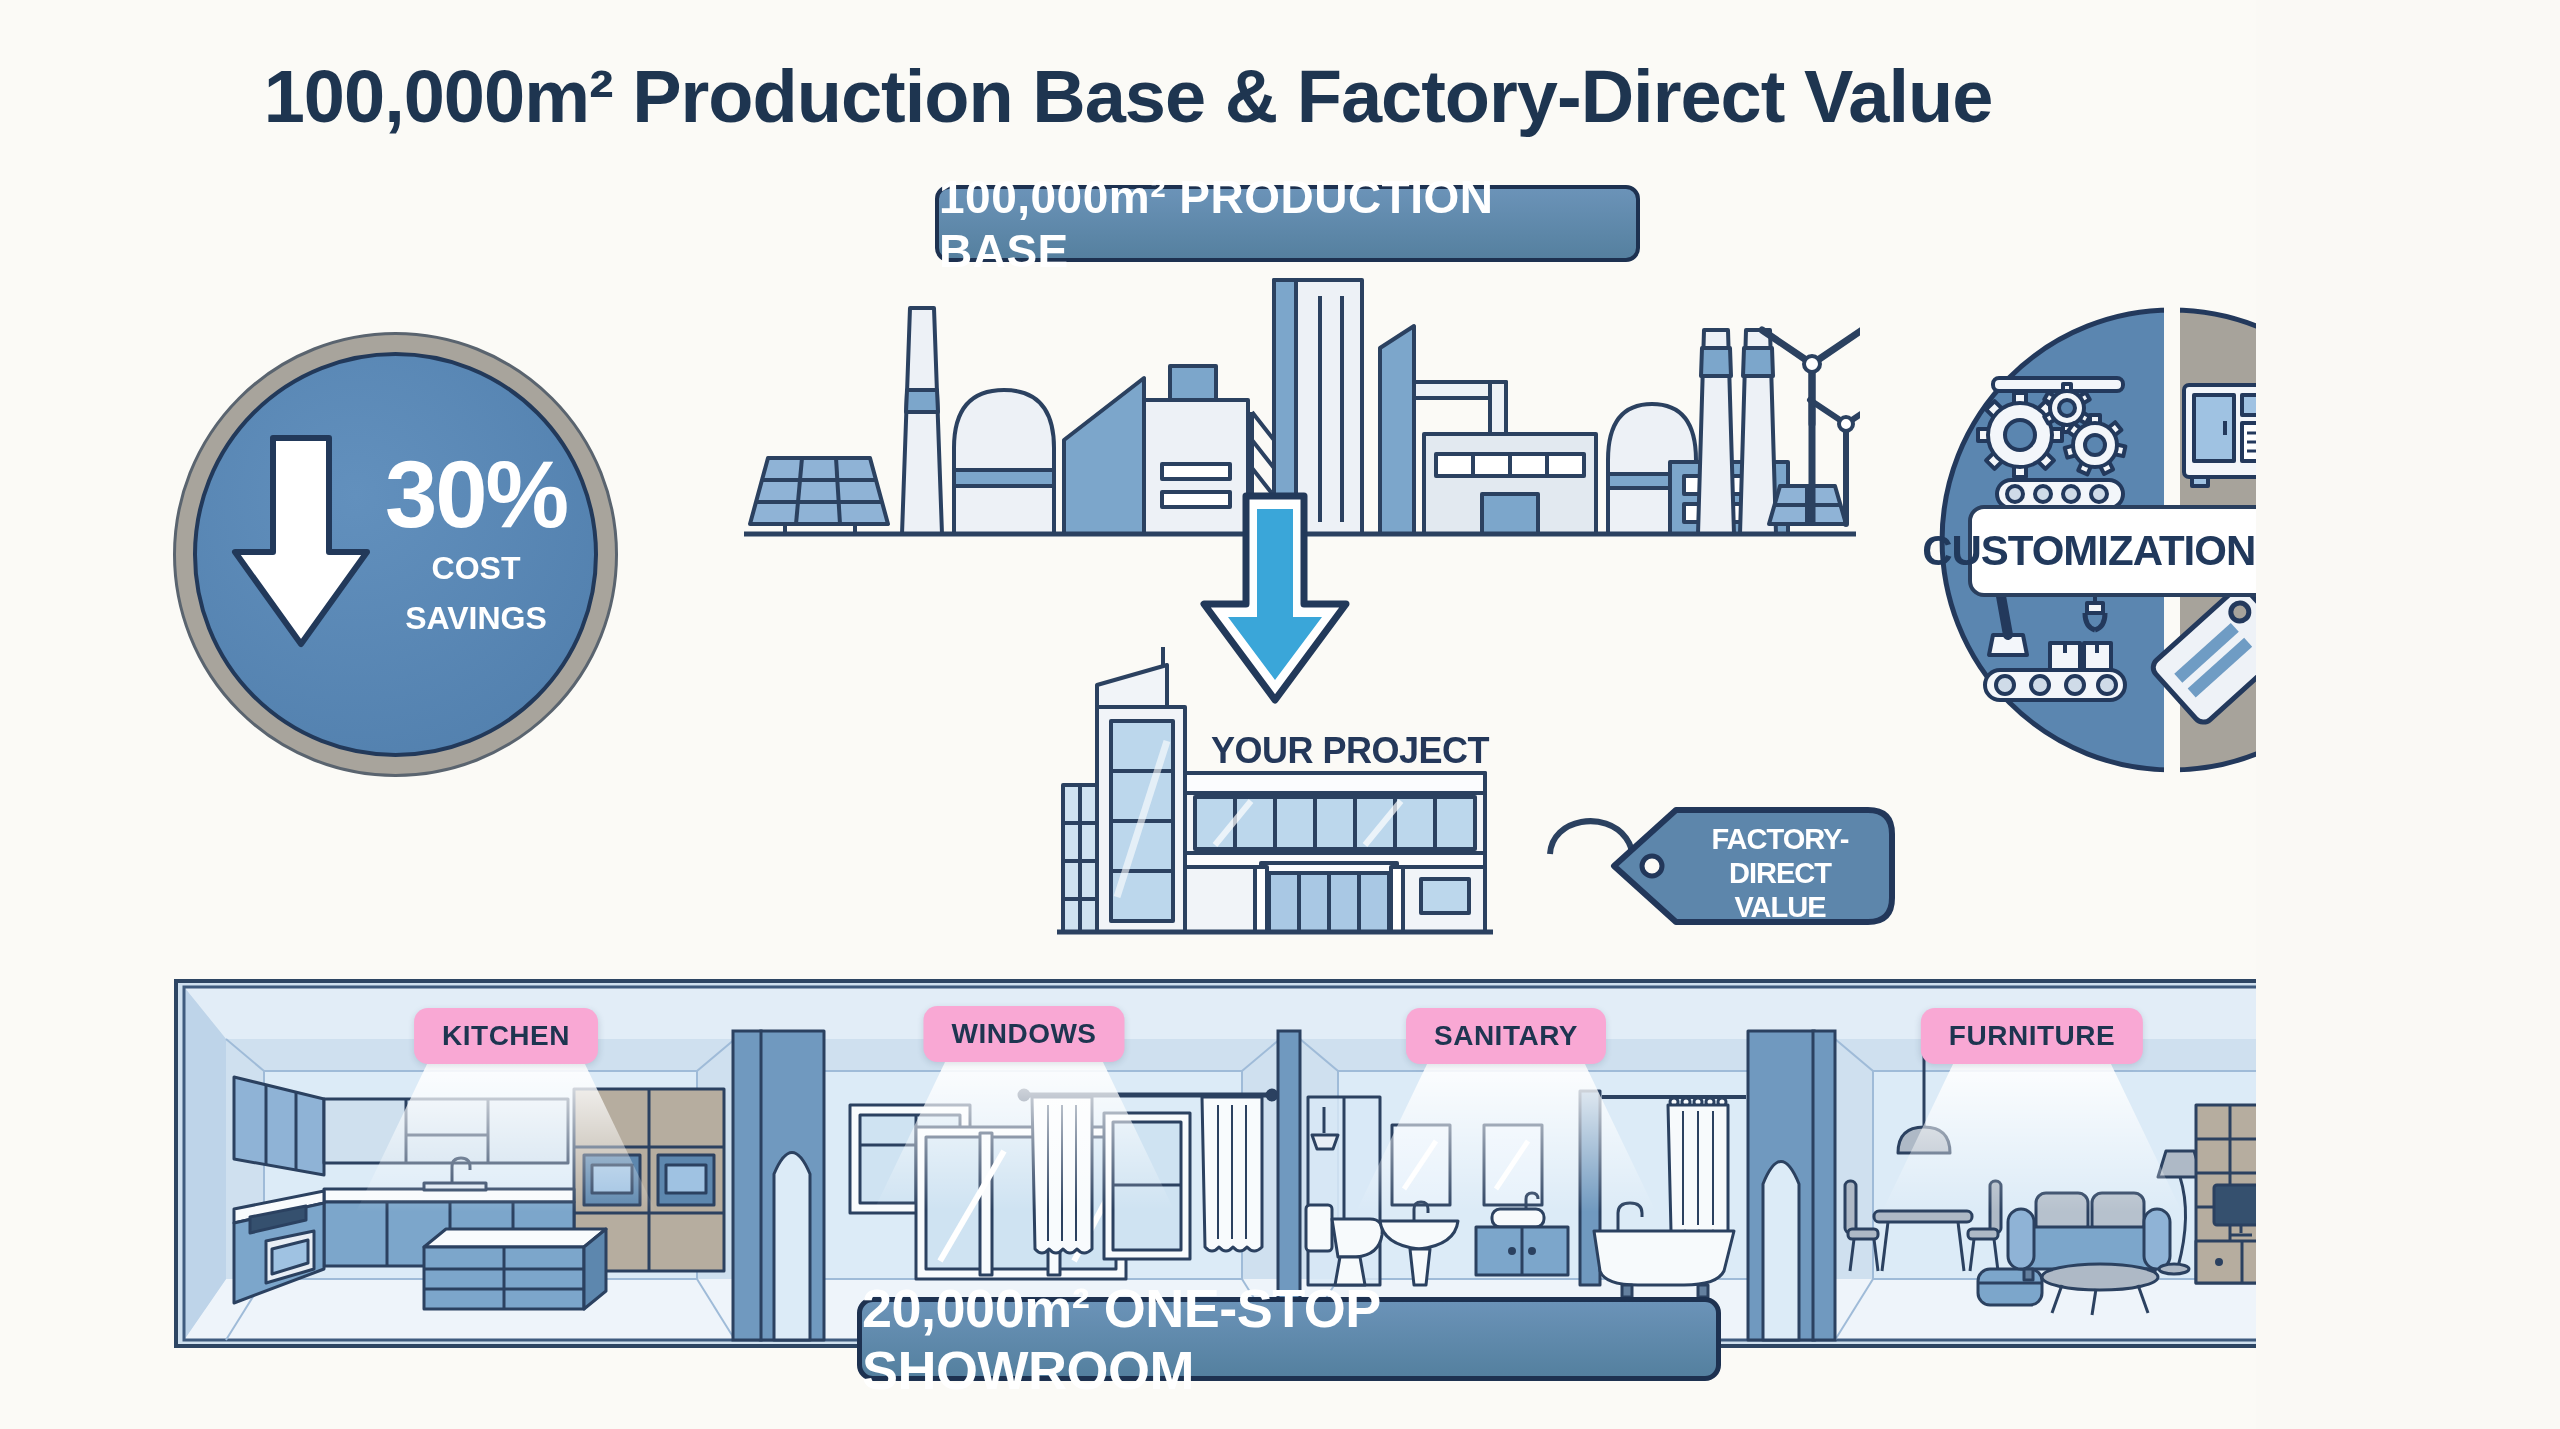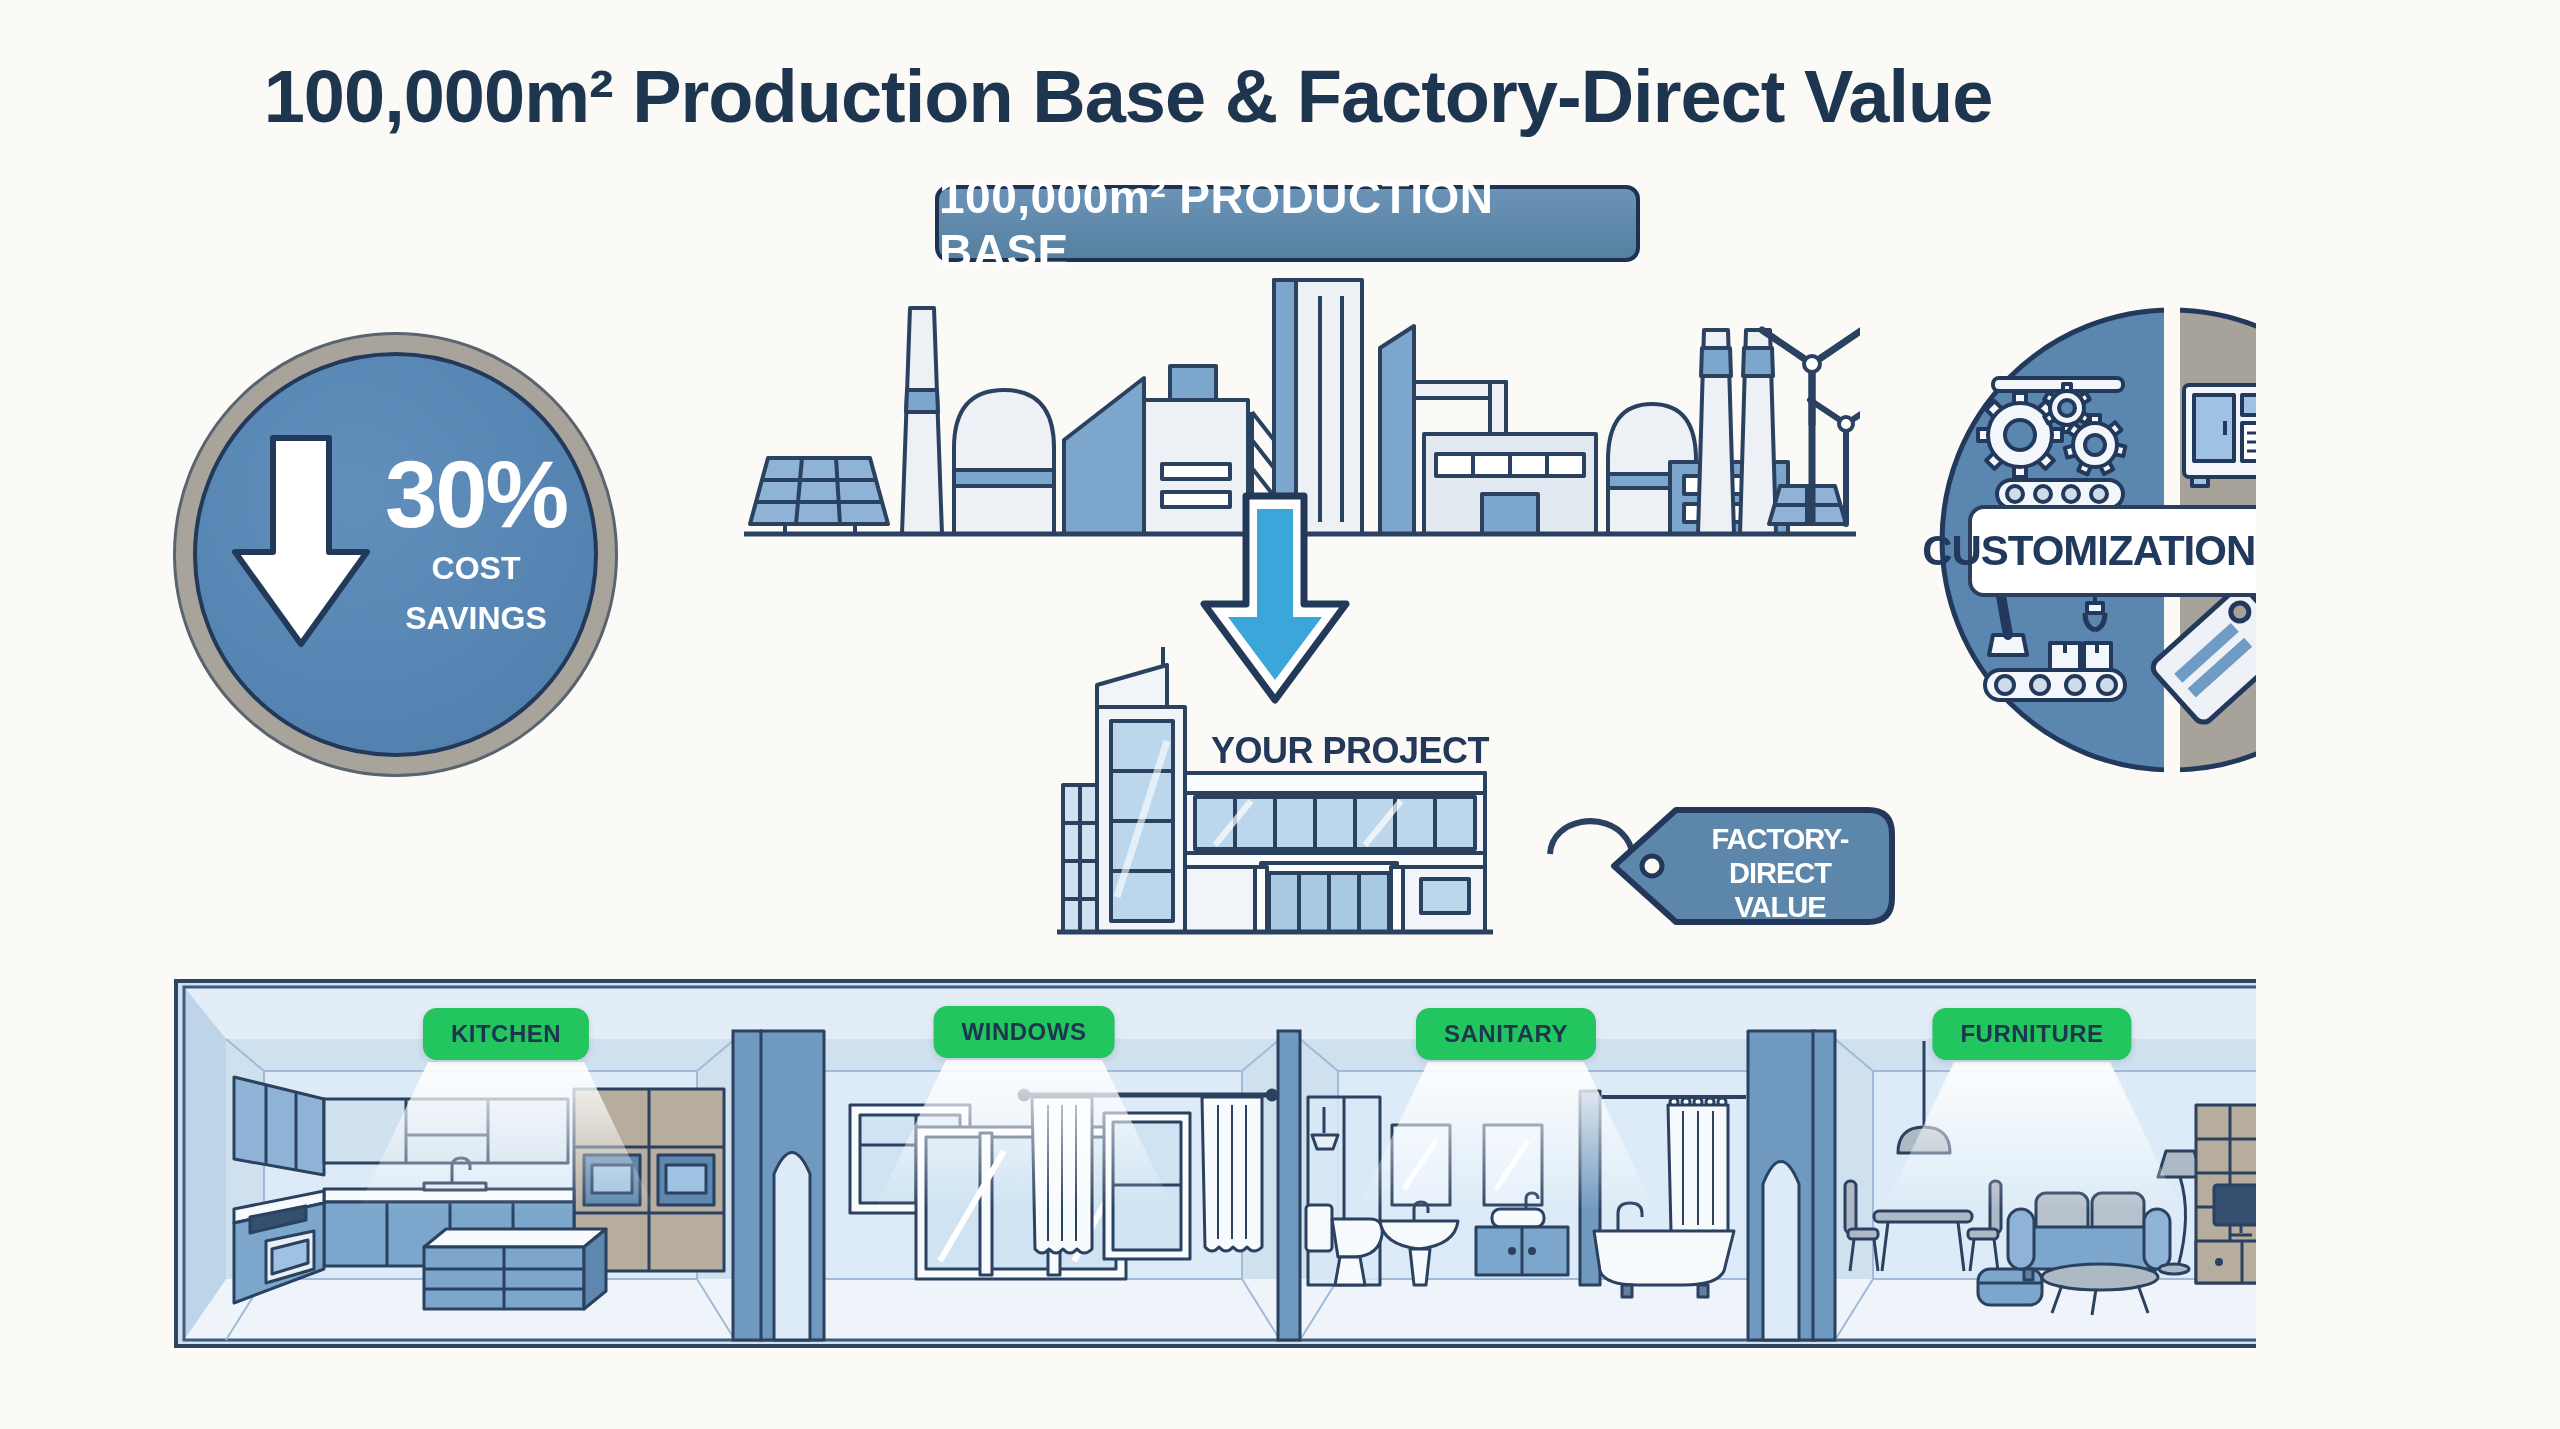--- a/index.html
+++ b/index.html
@@ -22,22 +22,22 @@
   .cost-text .pct{font-size:94px;line-height:96px;letter-spacing:-2px;}
   .cost-text .sub{font-size:32px;line-height:50px;letter-spacing:0px;}
   .cust-badge{position:absolute;left:1935px;top:303px;width:474px;height:474px;}
   .cust-label{position:absolute;left:33px;top:202px;width:388px;height:92px;background:#ffffff;
       border:4px solid #2a3f5e;border-radius:16px;box-sizing:border-box;text-align:center;
       display:flex;flex-direction:row;align-items:center;justify-content:center;}
   .cust-label .t1{font-size:42px;font-weight:bold;color:#21395c;line-height:44px;letter-spacing:-1px;}
   .cust-label .t2{font-size:30px;font-weight:bold;color:#24385a;line-height:32px;}
   .tag-text{position:absolute;left:132px;top:34px;width:224px;text-align:center;color:#fff;font-weight:bold;
       font-size:29px;line-height:34px;letter-spacing:-1px;}
-  .room-label{position:absolute;transform:translateX(-50%);background:#22c55e;border-radius:14px;
-      padding:12px 28px;font-size:24px;font-weight:bold;color:#1e3550;white-space:nowrap;z-index:3;
+  .room-label{position:absolute;transform:translateX(-50%);background:#f9a8d4;border-radius:14px;
+      padding:12px 28px;font-size:28px;font-weight:bold;color:#1e3550;white-space:nowrap;z-index:3;
       box-shadow:0 2px 6px rgba(40,60,90,0.15);letter-spacing:0.5px;}
   .beam{position:absolute;transform:translateX(-50%);width:300px;height:150px;z-index:2;
       background:linear-gradient(180deg,rgba(255,255,255,0.95),rgba(255,255,255,0));
       clip-path:polygon(24% 0,76% 0,100% 100%,0 100%);}
   .banner{position:absolute;left:857px;top:1297px;width:864px;height:84px;z-index:5;
       background:linear-gradient(180deg,#6b93b8,#54809f);border:5px solid #1d3150;border-radius:16px;
       box-sizing:border-box;display:flex;align-items:center;justify-content:center;
       font-size:54px;font-weight:bold;color:#fff;letter-spacing:-0.5px;}
 </style>
 </head>
@@ -503,14 +503,15 @@
   <div class="beam" style="left:506px;top:1062px"></div>
   <div class="beam" style="left:1024px;top:1060px"></div>
   <div class="beam" style="left:1506px;top:1062px"></div>
   <div class="beam" style="left:2032px;top:1062px"></div>
 
   <div class="room-label" style="left:506px;top:1008px">KITCHEN</div>
   <div class="room-label" style="left:1024px;top:1006px">WINDOWS</div>
   <div class="room-label" style="left:1506px;top:1008px">SANITARY</div>
   <div class="room-label" style="left:2032px;top:1008px">FURNITURE</div>
 
+  <div class="banner">20,000m² ONE-STOP SHOWROOM</div>
 
 </div>
 
 </body></html>

